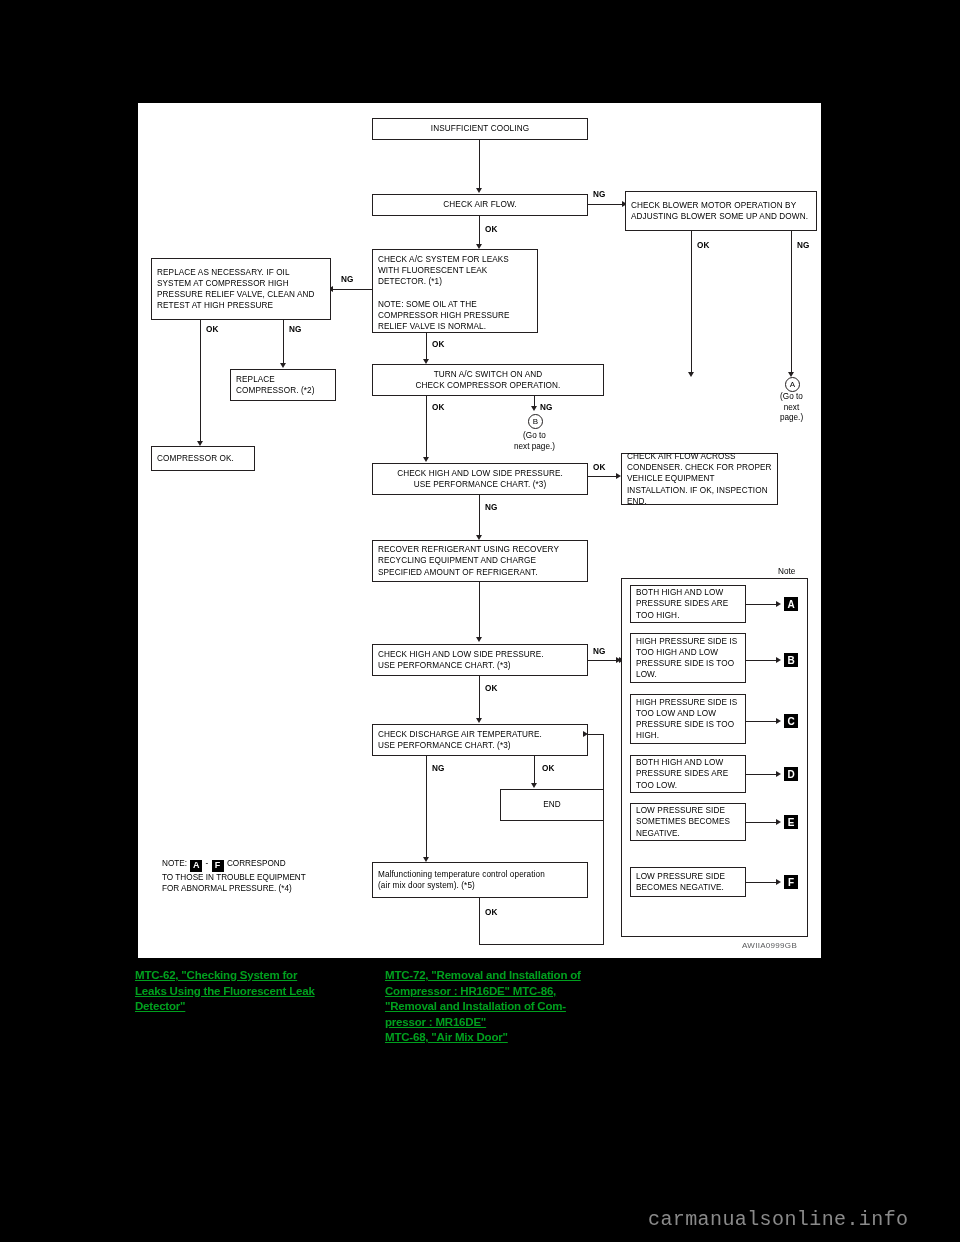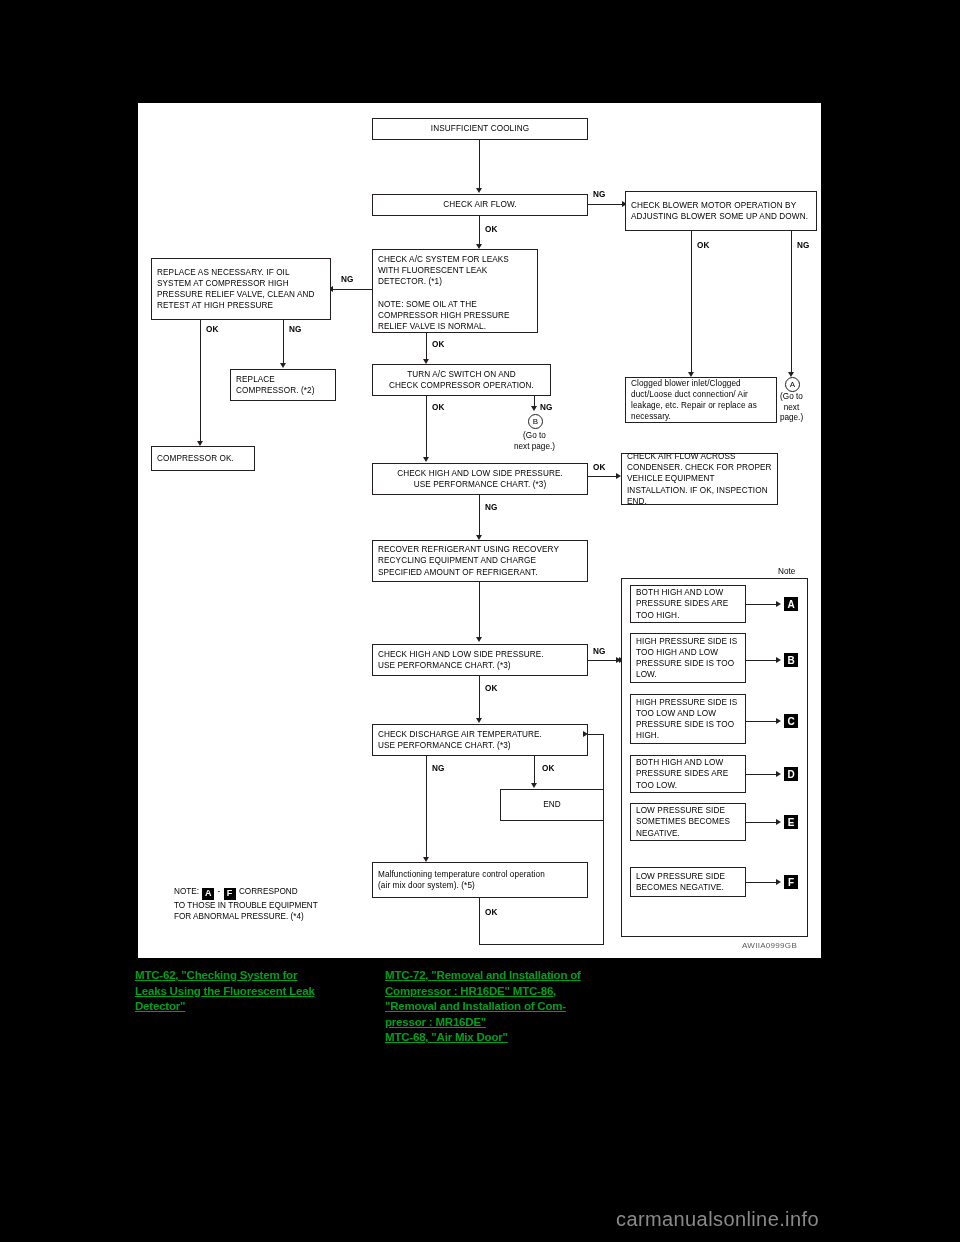--- a/index.html
+++ b/index.html
@@ -109,42 +109,39 @@
 
     <div class="box col" style="left:92px;top:266px;width:106px;height:32px;">
       <div>REPLACE</div>
       <div>COMPRESSOR. (*2)</div>
     </div>
 
     <div class="box mid" style="left:13px;top:343px;width:104px;height:25px;">
       <span>COMPRESSOR OK.</span>
     </div>
 
-    <div class="box col ctr" style="left:234px;top:261px;width:179px;height:32px;">
+    <div class="box col ctr" style="left:234px;top:261px;width:232px;height:32px;">
       <div>TURN A/C SWITCH ON AND</div>
       <div>CHECK COMPRESSOR OPERATION.</div>
     </div>
     <div class="ln lnv" style="left:288px;top:293px;height:63px;"></div>
     <div class="arw d" style="left:285px;top:354px;"></div>
     <div class="lbl" style="left:294px;top:300px;">OK</div>
     <div class="ln lnv" style="left:396px;top:293px;height:12px;"></div>
     <div class="arw d" style="left:393px;top:303px;"></div>
     <div class="lbl" style="left:402px;top:300px;">NG</div>
 
     <div class="conn" style="left:390px;top:311px;">
       <span>B</span>
     </div>
     <div class="conntxt" style="left:360px;top:328px;width:73px;">
       <div>(Go to</div>
       <div>next page.)</div>
     </div>
 
-    <div class="box col" style="left:487px;top:274px;width:152px;height:46px;">
-      <span>Clogged blower inlet/Clogged duct/Loose duct connection/ Air leakage, etc. Repair or replace as necessary.</span>
-    </div>
 
     <div class="conn" style="left:647px;top:274px;">
       <span>A</span>
     </div>
     <div class="conntxt" style="left:629px;top:289px;width:49px;">
       <div>(Go to</div>
       <div>next</div>
       <div>page.)</div>
     </div>
 
@@ -249,21 +246,21 @@
 
     <div class="box col" style="left:492px;top:764px;width:116px;height:30px;">
       <span>LOW PRESSURE SIDE BECOMES NEGATIVE.</span>
     </div>
     <div class="ln lnh" style="left:608px;top:779px;width:33px;"></div>
     <div class="arw r" style="left:638px;top:776px;"></div>
     <div class="chip" style="left:646px;top:772px;">F</div>
 
     <div class="arw r" style="left:478px;top:554px;"></div>
 
-    <div class="legend" style="left:36px;top:755px;width:200px;margin-top:28px;">
+    <div class="legend" style="left:24px;top:755px;width:200px;">
       <div>
         <span>NOTE:</span>
         <span class="chip-i">A</span>
         <span>-</span>
         <span class="chip-i">F</span>
         <span>CORRESPOND</span>
       </div>
       <div>TO THOSE IN TROUBLE EQUIPMENT</div>
       <div>FOR ABNORMAL PRESSURE. (*4)</div>
     </div>
@@ -278,14 +275,14 @@
   </div>
 
   <div class="links" style="left:385px;top:968px;width:260px;">
     <a class="lk" href="#">MTC-72, "Removal and Installation of</a>
     <a class="lk" href="#">Compressor : HR16DE"    MTC-86,</a>
     <a class="lk" href="#">"Removal and Installation of Com-</a>
     <a class="lk" href="#">pressor : MR16DE"</a>
     <a class="lk" href="#">MTC-68, "Air Mix Door"</a>
   </div>
 
-  <div class="wm" style="left:616px;top:1208px;">carmanualsonline.info</div>
+  <div class="wm" style="left:648px;top:1208px;font-family:Liberation Mono, monospace;">carmanualsonline.info</div>
 </div>
 
 </body></html>

